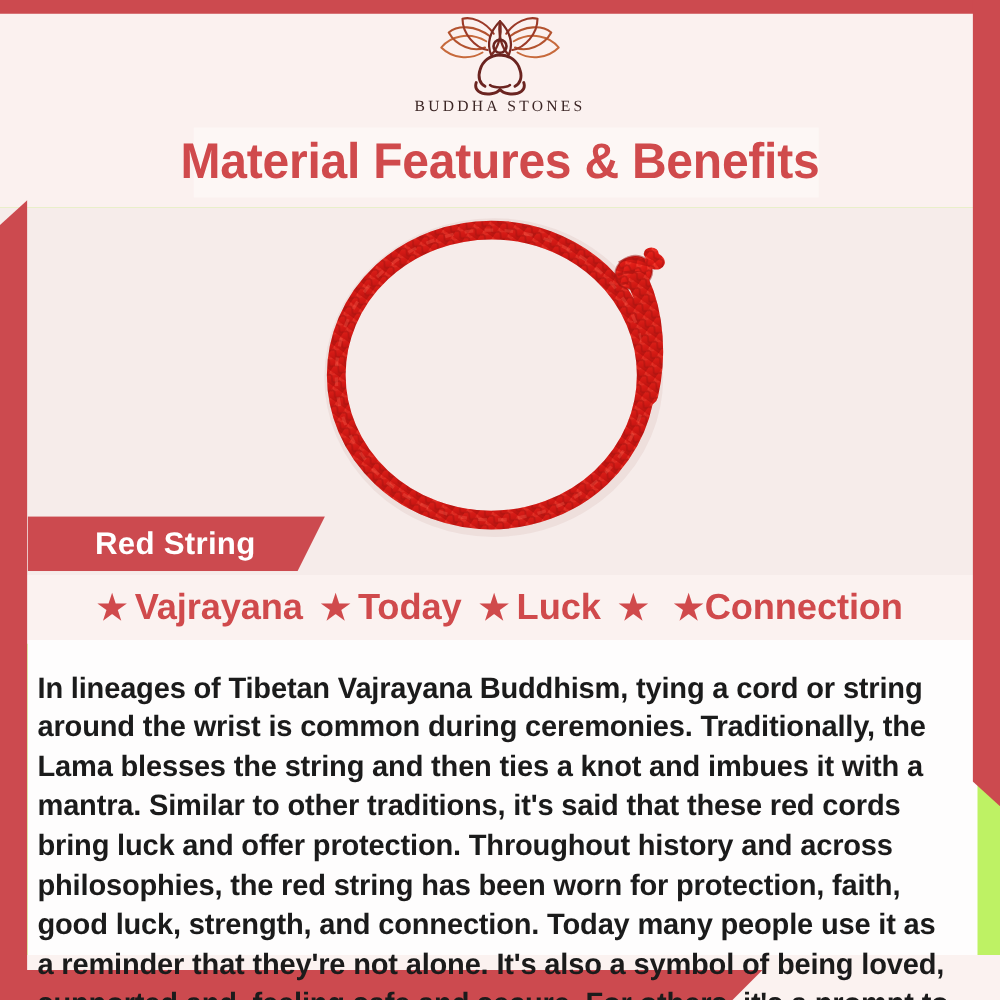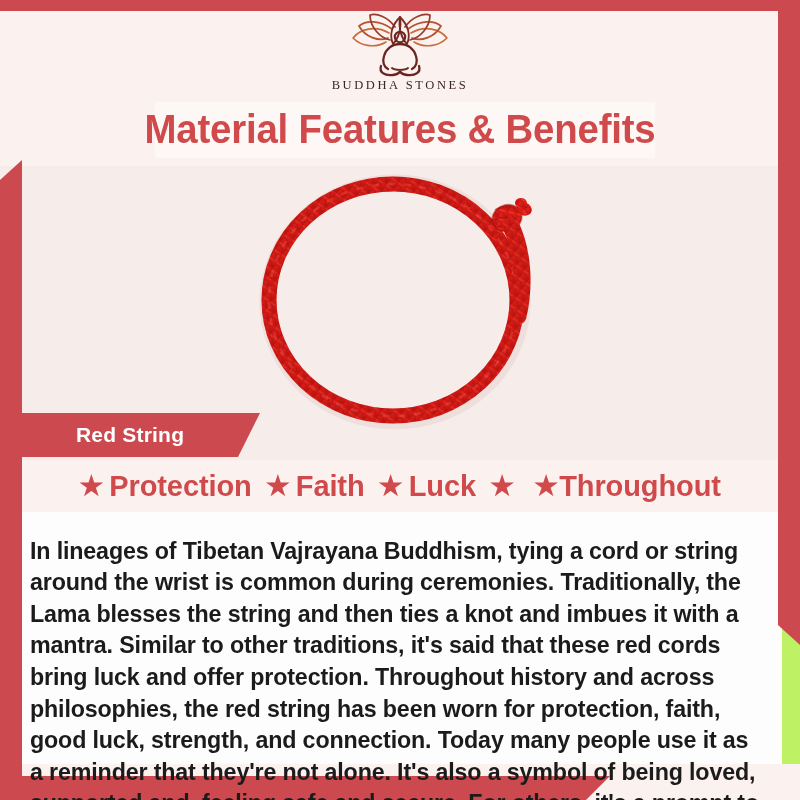--- a/index.html
+++ b/index.html
@@ -149,21 +149,21 @@
     width: 238px; height: 44px;
     background: #cc4a4f;
     clip-path: polygon(0 0, 100% 0, calc(100% - 22px) 100%, 0 100%);
     display: flex;
     align-items: center;
   }
   .name-banner-label {
     margin-left: 54px;
     color: #ffffff;
     font-family: "Liberation Sans Narrow", "Liberation Sans", sans-serif;
-    font-size: 21px;
+    font-size: 25px;
     font-weight: bold;
     letter-spacing: 0.2px;
     white-space: nowrap;
   }
 
   
   .benefits-row {
     position: absolute;
     left: 22px; top: 464px;
     width: 756px; height: 44px;
@@ -293,34 +293,34 @@
     </svg>
   </div>
 
   <div class="name-banner">
     <span class="name-banner-label">Red String</span>
   </div>
 
   <div class="benefits-row">
     <span class="benefit">
       <span class="star">★</span>
-        <span>Protection</span>
+        <span>Vajrayana</span>
     </span>
     <span class="benefit">
       <span class="star">★</span>
-        <span>Faith</span>
+        <span>Today</span>
     </span>
     <span class="benefit">
       <span class="star">★</span>
         <span>Luck</span>
     </span>
     <span class="benefit">
       <span class="star">★</span>
     </span>
     <span class="benefit tight">
       <span class="star">★</span>
-        <span>Throughout</span>
+        <span>Connection</span>
     </span>
   </div>
 
   <p class="description">In lineages of Tibetan Vajrayana Buddhism, tying a cord or string around the wrist is common during ceremonies. Traditionally, the Lama blesses the string and then ties a knot and imbues it with a mantra. Similar to other traditions, it's said that these red cords bring luck and offer protection. Throughout history and across philosophies, the red string has been worn for protection, faith, good luck, strength, and connection. Today many people use it as a reminder that they're not alone. It's also a symbol of being loved, supported and, feeling safe and secure. For others, it's a prompt to stay positive while facing any adversity.</p>
 
 </div>
 
 </body></html>

